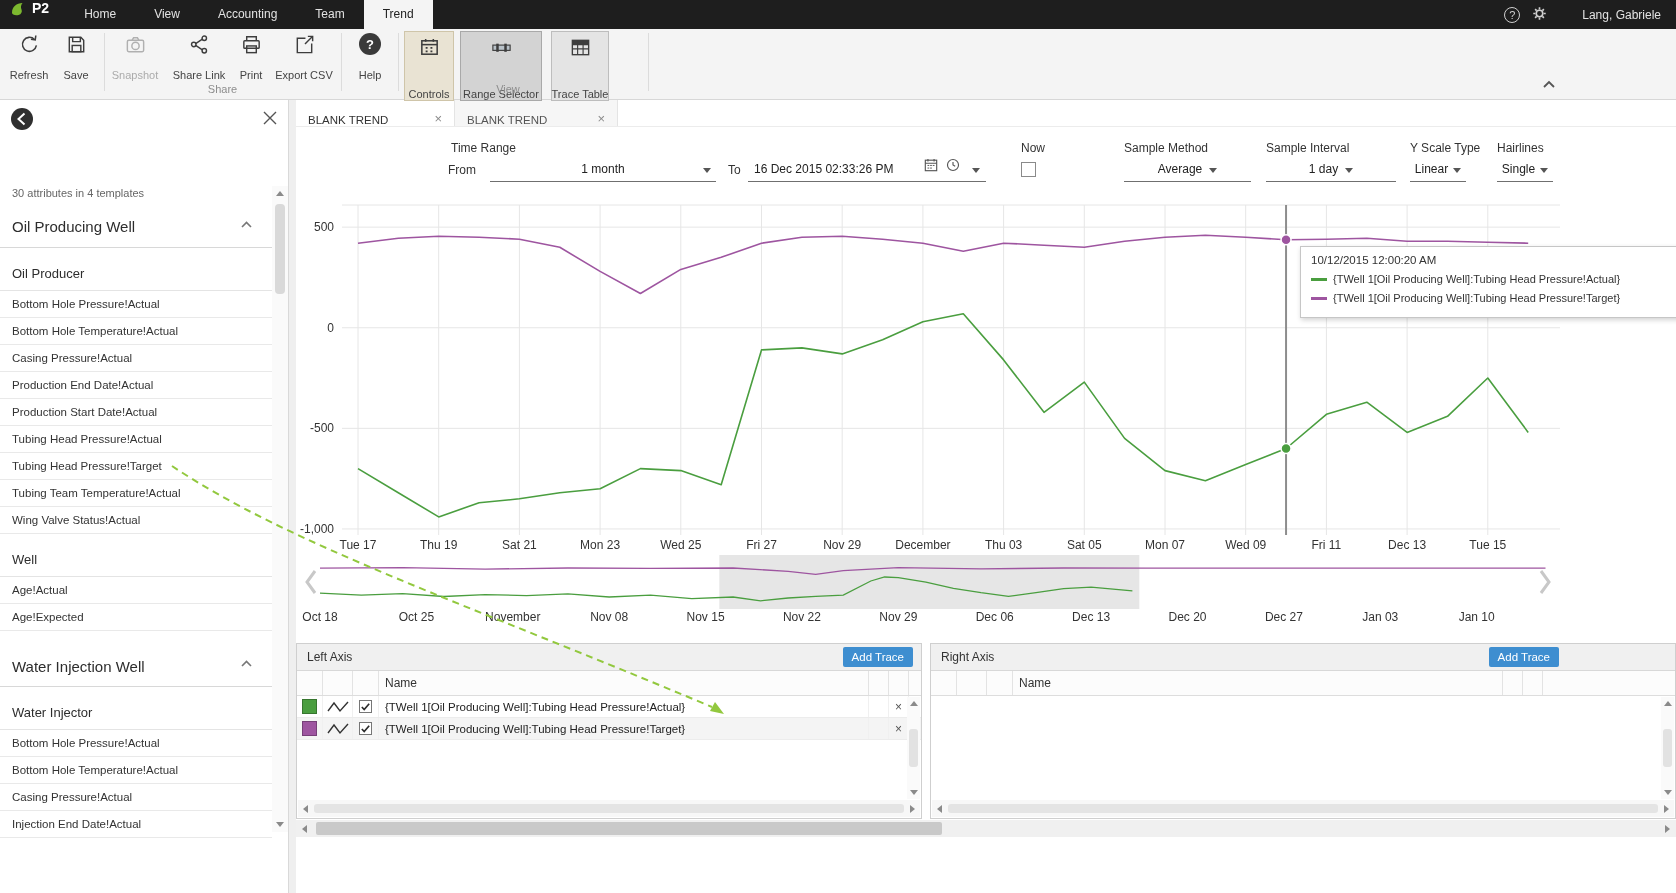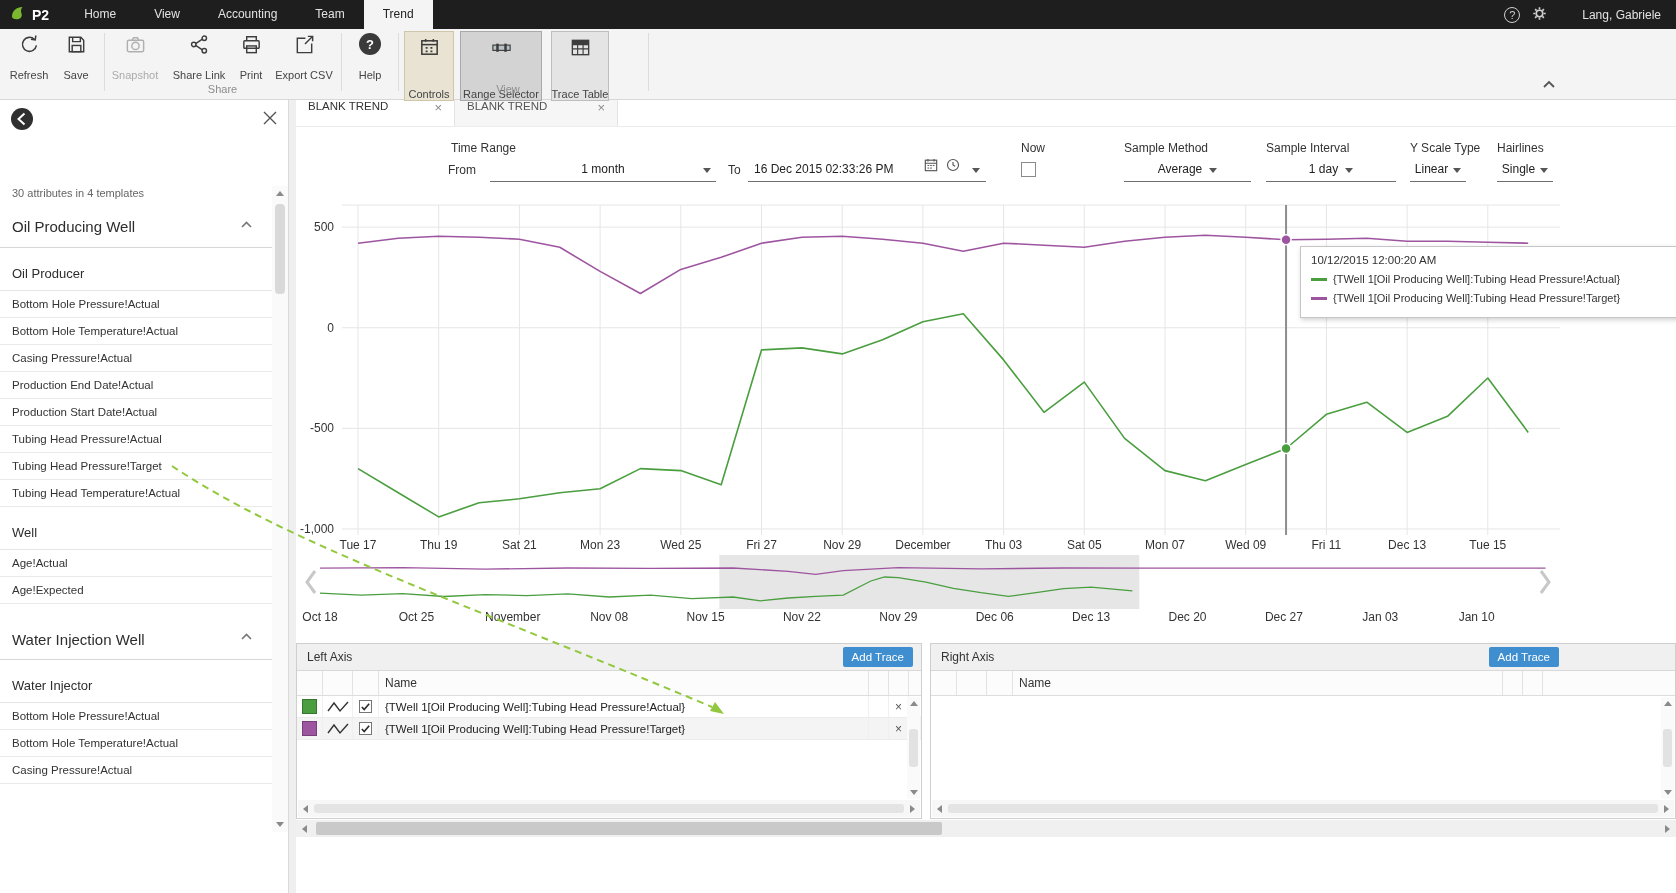--- a/index.html
+++ b/index.html
@@ -2,21 +2,21 @@
 <html><head>
 <meta charset="utf-8">
 <style>
 *{margin:0;padding:0;box-sizing:border-box;}
 html,body{width:1676px;height:893px;overflow:hidden;}
 body{position:relative;font-family:"Liberation Sans",sans-serif;background:#fff;color:#333;}
 .abs{position:absolute;}
 
 
 #topbar{position:absolute;left:0;top:0;width:1676px;height:29px;background:#1e1e1e;display:flex;color:#e2e2e2;font-size:12px;z-index:5;}
-.logo{display:flex;align-items:center;gap:5px;padding:0 16px 0 9px;}
+.logo{display:flex;align-items:flex-start;gap:5px;padding:0 16px 0 9px;}
 .logo b{color:#fff;font-size:14px;}
 .mitem{line-height:29px;padding:0 19px;cursor:pointer;white-space:nowrap;}
 .mitem.active{background:#f4f4f4;color:#222;}
 .tb-right{margin-left:auto;display:flex;align-items:center;gap:11px;padding-right:15px;}
 .qcirc{width:16px;height:16px;border:1.4px solid #cfcfcf;border-radius:50%;display:flex;align-items:center;justify-content:center;font-size:11px;color:#cfcfcf;cursor:pointer;}
 
 
 #ribbon{position:absolute;top:29px;left:0;width:1676px;height:71px;background:#f4f4f4;border-bottom:1px solid #d7d7d7;z-index:4;}
 .rbtn{position:absolute;top:4px;height:48px;display:flex;flex-direction:column;align-items:center;justify-content:space-between;font-size:11px;color:#444;cursor:pointer;}
 .rbtn.disabled{color:#ababab;}
@@ -43,21 +43,21 @@
 
 .tri{width:0;height:0;display:inline-block;}
 .tri.down{border-left:4px solid transparent;border-right:4px solid transparent;border-top:5px solid #555;}
 .tri.sdown{border-left:4px solid transparent;border-right:4px solid transparent;border-top:5px solid #8a8a8a;}
 .tri.sup{border-left:4px solid transparent;border-right:4px solid transparent;border-bottom:5px solid #8a8a8a;}
 .tri.sleft{border-top:4px solid transparent;border-bottom:4px solid transparent;border-right:5px solid #8a8a8a;}
 .tri.sright{border-top:4px solid transparent;border-bottom:4px solid transparent;border-left:5px solid #8a8a8a;}
 
 
 #tabstrip{position:absolute;left:296px;top:100px;width:1380px;height:27px;display:flex;background:#fff;border-bottom:1px solid #ececec;}
-.tab{width:159px;display:flex;align-items:flex-start;padding:0 12px;font-size:11.5px;color:#333;border-right:1px solid #e4e4e4;cursor:pointer;}
+.tab{width:159px;display:flex;align-items:flex-end;padding:0 12px;font-size:11.5px;color:#333;border-right:1px solid #e4e4e4;cursor:pointer;}
 .tab .x{margin-left:auto;color:#8a8a8a;font-size:13px;cursor:pointer;}
 .tab.inactive{background:#f6f6f6;color:#555;width:163px;}
 
 
 .lbl{position:absolute;font-size:12px;color:#333;white-space:nowrap;}
 .ufield{position:absolute;border-bottom:1px solid #6f6f6f;height:28px;display:flex;align-items:flex-end;padding:0 6px 5px 6px;font-size:12px;color:#222;cursor:pointer;}
 .ufield.center{justify-content:center;}
 .cbox{position:absolute;width:15px;height:15px;border:1px solid #8a8a8a;background:#fff;cursor:pointer;}
 
 
@@ -230,34 +230,36 @@
           </svg></span>
     </div>
     <div class="sb-grp">Oil Producer</div>
     <div class="sb-item">Bottom Hole Pressure!Actual</div>
     <div class="sb-item">Bottom Hole Temperature!Actual</div>
     <div class="sb-item">Casing Pressure!Actual</div>
     <div class="sb-item">Production End Date!Actual</div>
     <div class="sb-item">Production Start Date!Actual</div>
     <div class="sb-item">Tubing Head Pressure!Actual</div>
     <div class="sb-item">Tubing Head Pressure!Target</div>
-    <div class="sb-item">Tubing Head Temperature!Actual</div>
+    <div class="sb-item">Tubing Team Temperature!Actual</div>
+    <div class="sb-item">Wing Valve Status!Actual</div>
     <div class="sb-grp">Well</div>
     <div class="sb-item">Age!Actual</div>
     <div class="sb-item">Age!Expected</div>
     <div class="sb-sec gap">
       <span>Water Injection Well</span>
       <span class="chev"><svg width="11" height="7">
             <polyline points="1,6 5.5,1.5 10,6" fill="none" stroke="#777" stroke-width="1.6"></polyline>
           </svg></span>
     </div>
     <div class="sb-grp">Water Injector</div>
     <div class="sb-item">Bottom Hole Pressure!Actual</div>
     <div class="sb-item">Bottom Hole Temperature!Actual</div>
     <div class="sb-item">Casing Pressure!Actual</div>
+    <div class="sb-item">Injection End Date!Actual</div>
   </div>
   <div class="abs sbar" style="left:272px;top:86px;width:16px;height:646px;">
     <div class="tri sup" style="position:absolute;left:4px;top:5px;"></div>
     <div class="sbthumb" style="top:18px;height:90px;"></div>
     <div class="tri sdown" style="position:absolute;left:4px;bottom:5px;"></div>
   </div>
 </div>
 <div class="abs" style="left:289px;top:100px;width:7px;height:793px;background:#efefef;"></div>
 
 <div id="tabstrip">

